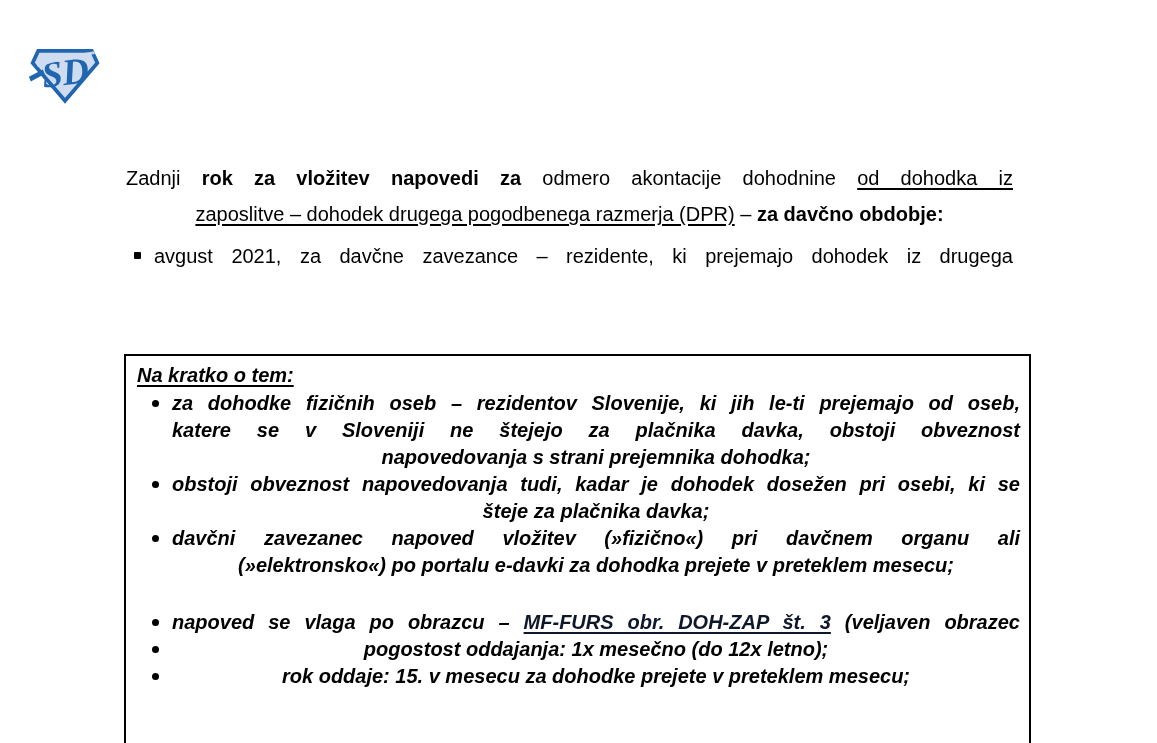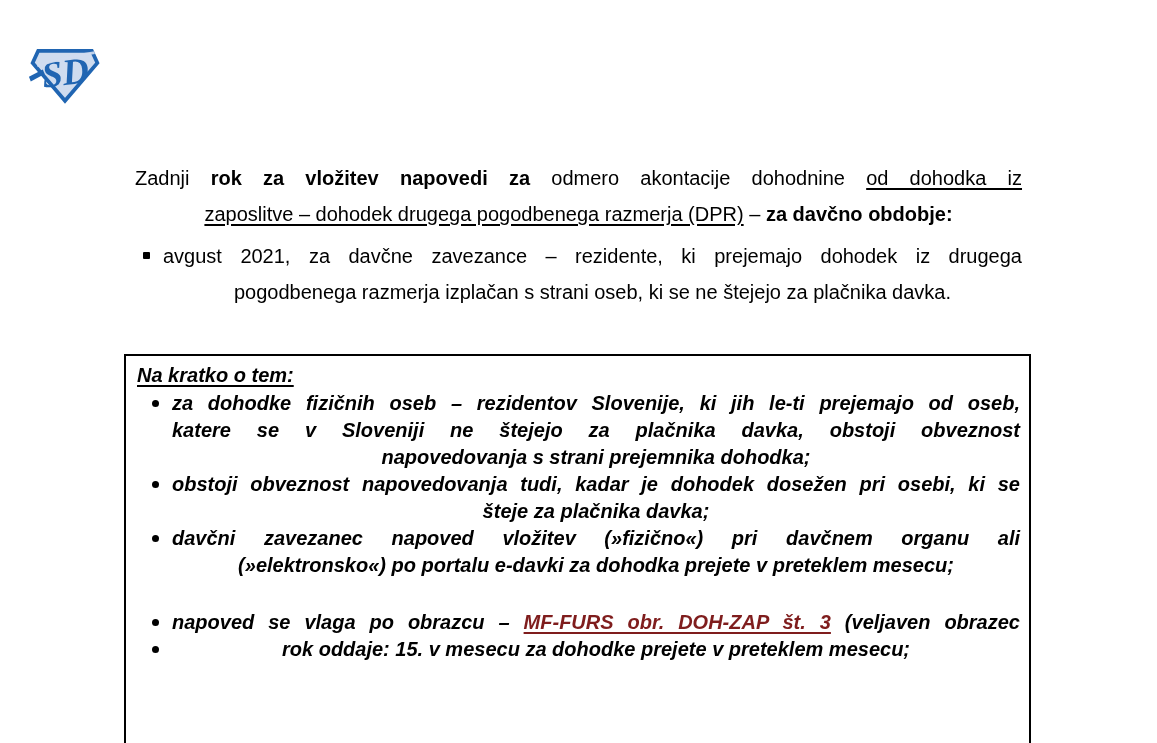--- a/index.html
+++ b/index.html
@@ -7,21 +7,21 @@
   body {
     background:#ffffff;
     font-family:"Liberation Sans", sans-serif;
     color:#000000;
     position:relative;
   }
   .logo {
     position:absolute; left:28px; top:42px; width:74px; height:64px;
   }
   .main {
-    position:absolute; left:135px; top:160px; width:887px;
+    position:absolute; left:126px; top:160px; width:887px;
   }
   .intro {
     font-size:20px; line-height:36px;
   }
   .jl { text-align:justify; text-align-last:justify; }
   .nl { text-align:center; }
   .b { font-weight:bold; }
   .u { text-decoration:underline; text-decoration-thickness:2px; text-underline-offset:3px; }
   .top-list { margin-top:6px; list-style:none; font-size:20px; line-height:36px; }
   .top-list li { position:relative; padding-left:28px; }
@@ -42,21 +42,21 @@
     font-style:italic;
   }
   .box-list { list-style:none; }
   .box-list li { position:relative; padding-left:35px; }
   .box-list li .marker {
     position:absolute; left:15px; top:10px; width:7px; height:7px;
     background:#000; border-radius:50%;
   }
   .box-list li.gap-before { margin-top:30px; }
   a.doc-link {
-    color:#7f1d1d;
+    color:#0f172a;
     font-weight:bold; font-style:italic;
     text-decoration:underline; text-decoration-thickness:2px; text-underline-offset:3px;
   }
 </style>
 </head>
 <body>
 
 <svg class="logo" viewBox="-4 0 80 66" aria-hidden="true">
   <path d="M7 8 L65 8 L71 21 L36 62 L1 21 Z" fill="#cfdcef" stroke="#2065b2" stroke-width="4" stroke-linejoin="miter"></path>
   <path d="M-3 36 L12 28 L14 33 L-1 41 Z" fill="#2065b2"></path>
@@ -68,21 +68,20 @@
 
   <div class="intro">
     <div class="jl"><span>Zadnji </span><span class="b">rok za vložitev napovedi za</span><span> odmero akontacije dohodnine </span><span class="u">od dohodka iz</span></div>
     <div class="nl"><span class="u">zaposlitve – dohodek drugega pogodbenega razmerja (DPR)</span><span> – </span><span class="b">za davčno obdobje:</span></div>
   </div>
 
   <ul class="top-list">
     <li>
       <span class="marker"></span>
       <div class="jl">avgust 2021, za davčne zavezance – rezidente, ki prejemajo dohodek iz drugega</div>
-      <div class="nl">pogodbenega razmerja izplačan s strani oseb, ki se ne štejejo za plačnika davka.</div>
     </li>
   </ul>
 
 </div>
 
 <div class="summary-box">
   <div class="box-title">Na kratko o tem:</div>
   <ul class="box-list">
 
     <li>
@@ -102,20 +101,24 @@
       <span class="marker"></span>
       <div class="jl">davčni zavezanec napoved vložitev (»fizično«) pri davčnem organu ali</div>
       <div class="nl">(»elektronsko«) po portalu e-davki za dohodka prejete v preteklem mesecu;</div>
     </li>
 
     <li class="gap-before">
       <span class="marker"></span>
       <div class="jl"><span>napoved se vlaga po obrazcu – </span><a class="doc-link" href="#">MF-FURS obr. DOH-ZAP št. 3</a><span> (veljaven obrazec</span></div>
     </li>
 
+    <li>
+      <span class="marker"></span>
+      <div class="nl">pogostost oddajanja: 1x mesečno (do 12x letno);</div>
+    </li>
 
     <li>
       <span class="marker"></span>
       <div class="nl">rok oddaje: 15. v mesecu za dohodke prejete v preteklem mesecu;</div>
     </li>
 
   </ul>
 </div>
 
 </body></html>

